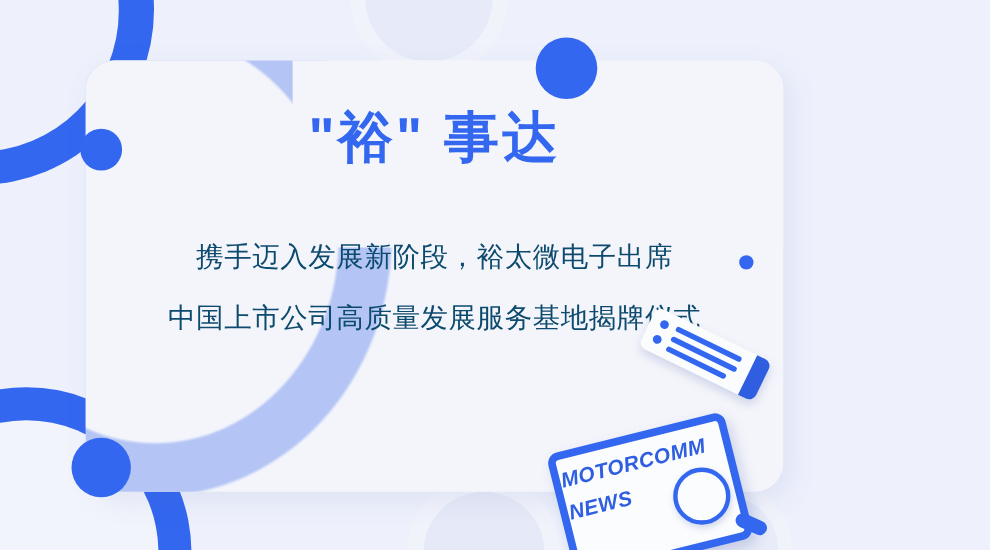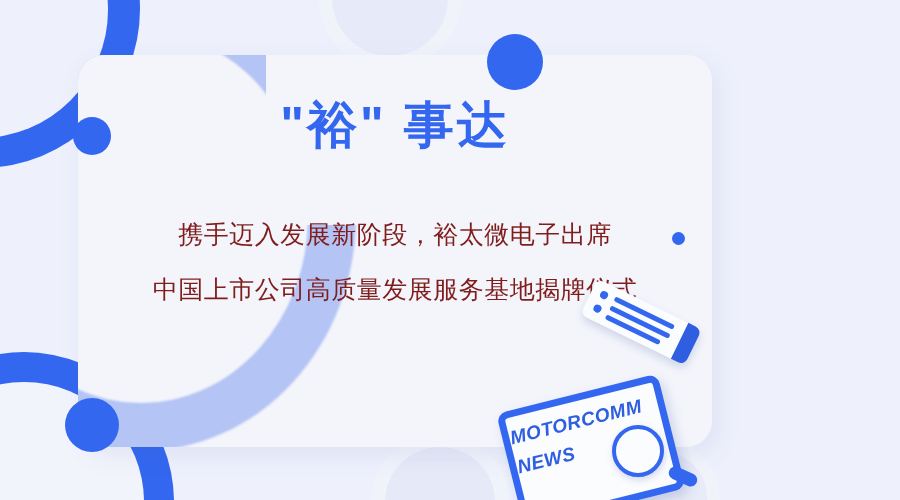--- a/index.html
+++ b/index.html
@@ -170,21 +170,21 @@
     font-weight: 700;
     letter-spacing: 3px;
     line-height: 1;
     white-space: nowrap;
   }
   .sub {
     position: absolute;
     left: 78px;
     width: 634px;
     text-align: center;
-    color: #7f1d1d;
+    color: #0c4a6e;
     font-size: 25px;
     font-weight: 400;
     letter-spacing: 0.5px;
     line-height: 1;
     white-space: nowrap;
   }
   .sub-1 { top: 222px; }
   .sub-2 { top: 277px; }
 
   

